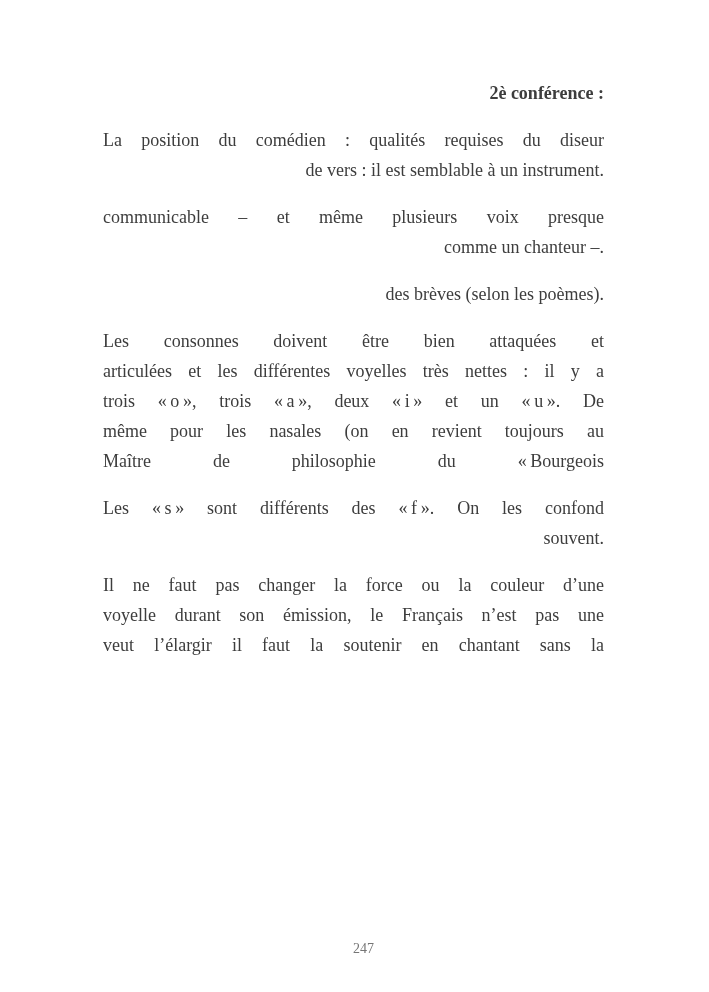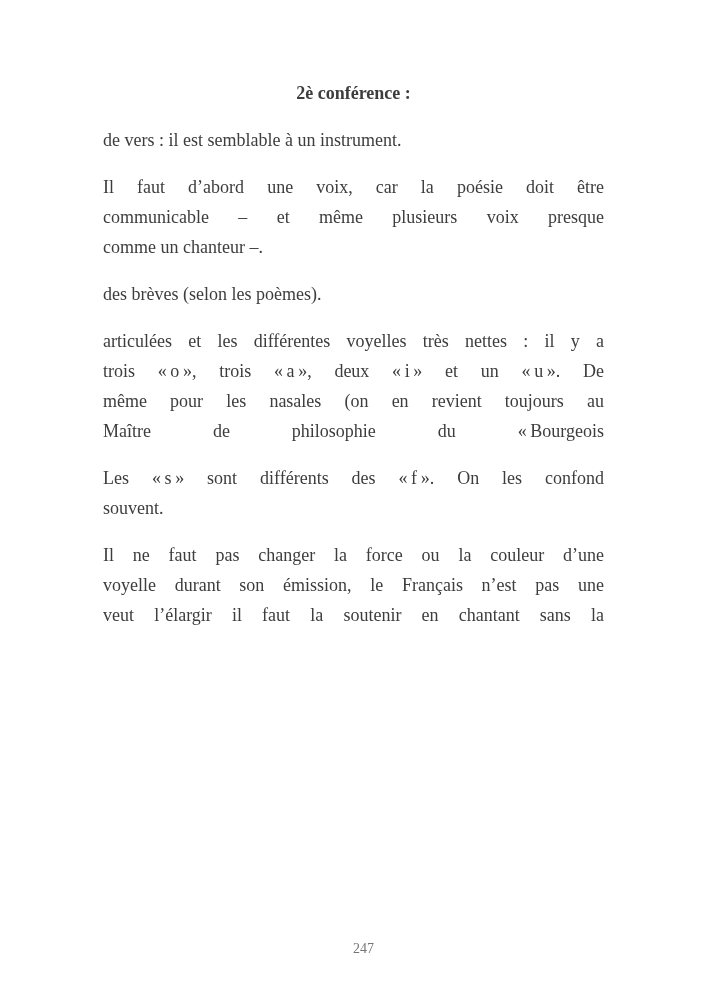--- a/index.html
+++ b/index.html
@@ -22,30 +22,30 @@
     left: 103px;
     top: 78px;
     width: 501px;
     color: #3d3d3d;
   }
   .title {
     font-size: 18px;
     line-height: 30px;
     font-weight: bold;
     margin: 0 0 17px 0;
-    text-align: center;
+    text-align: right;
   }
   .para {
     margin: 0 0 17px 0;
   }
   .para:last-child { margin-bottom: 17px; }
   .line {
     font-size: 18px;
     line-height: 30px;
-    text-align: left;
+    text-align: right;
     white-space: normal;
   }
   .line.justify {
     text-align: justify;
     text-align-last: justify;
   }
   .pageno {
     position: absolute;
     top: 941px;
     left: 9px;
@@ -57,31 +57,32 @@
   }
 </style>
 </head>
 <body style="background: rgb(255, 255, 255);">
 
 <div class="page">
   <div class="content" style="color: rgb(61, 61, 61);">
     <h1 class="title">2è conférence :</h1>
     <div id="paragraphs">
         <div class="para">
+          <div class="line justify">La position du comédien : qualités requises du diseur</div>
           <div class="line">de vers : il est semblable à un instrument.</div>
         </div>
         <div class="para">
-          <div class="line justify">Il faut d’abord une voix, car la poésie doit être</div>
           <div class="line justify">communicable – et même plusieurs voix presque</div>
           <div class="line">comme un chanteur –.</div>
         </div>
         <div class="para">
           <div class="line">des brèves (selon les poèmes).</div>
         </div>
         <div class="para">
+          <div class="line justify">Les consonnes doivent être bien attaquées et</div>
           <div class="line justify">articulées et les différentes voyelles très nettes : il y a</div>
           <div class="line justify">trois « o », trois « a », deux « i » et un « u ». De</div>
           <div class="line justify">même pour les nasales (on en revient toujours au</div>
           <div class="line justify">Maître de philosophie du « Bourgeois</div>
         </div>
         <div class="para">
           <div class="line justify">Les « s » sont différents des « f ». On les confond</div>
           <div class="line">souvent.</div>
         </div>
         <div class="para">

